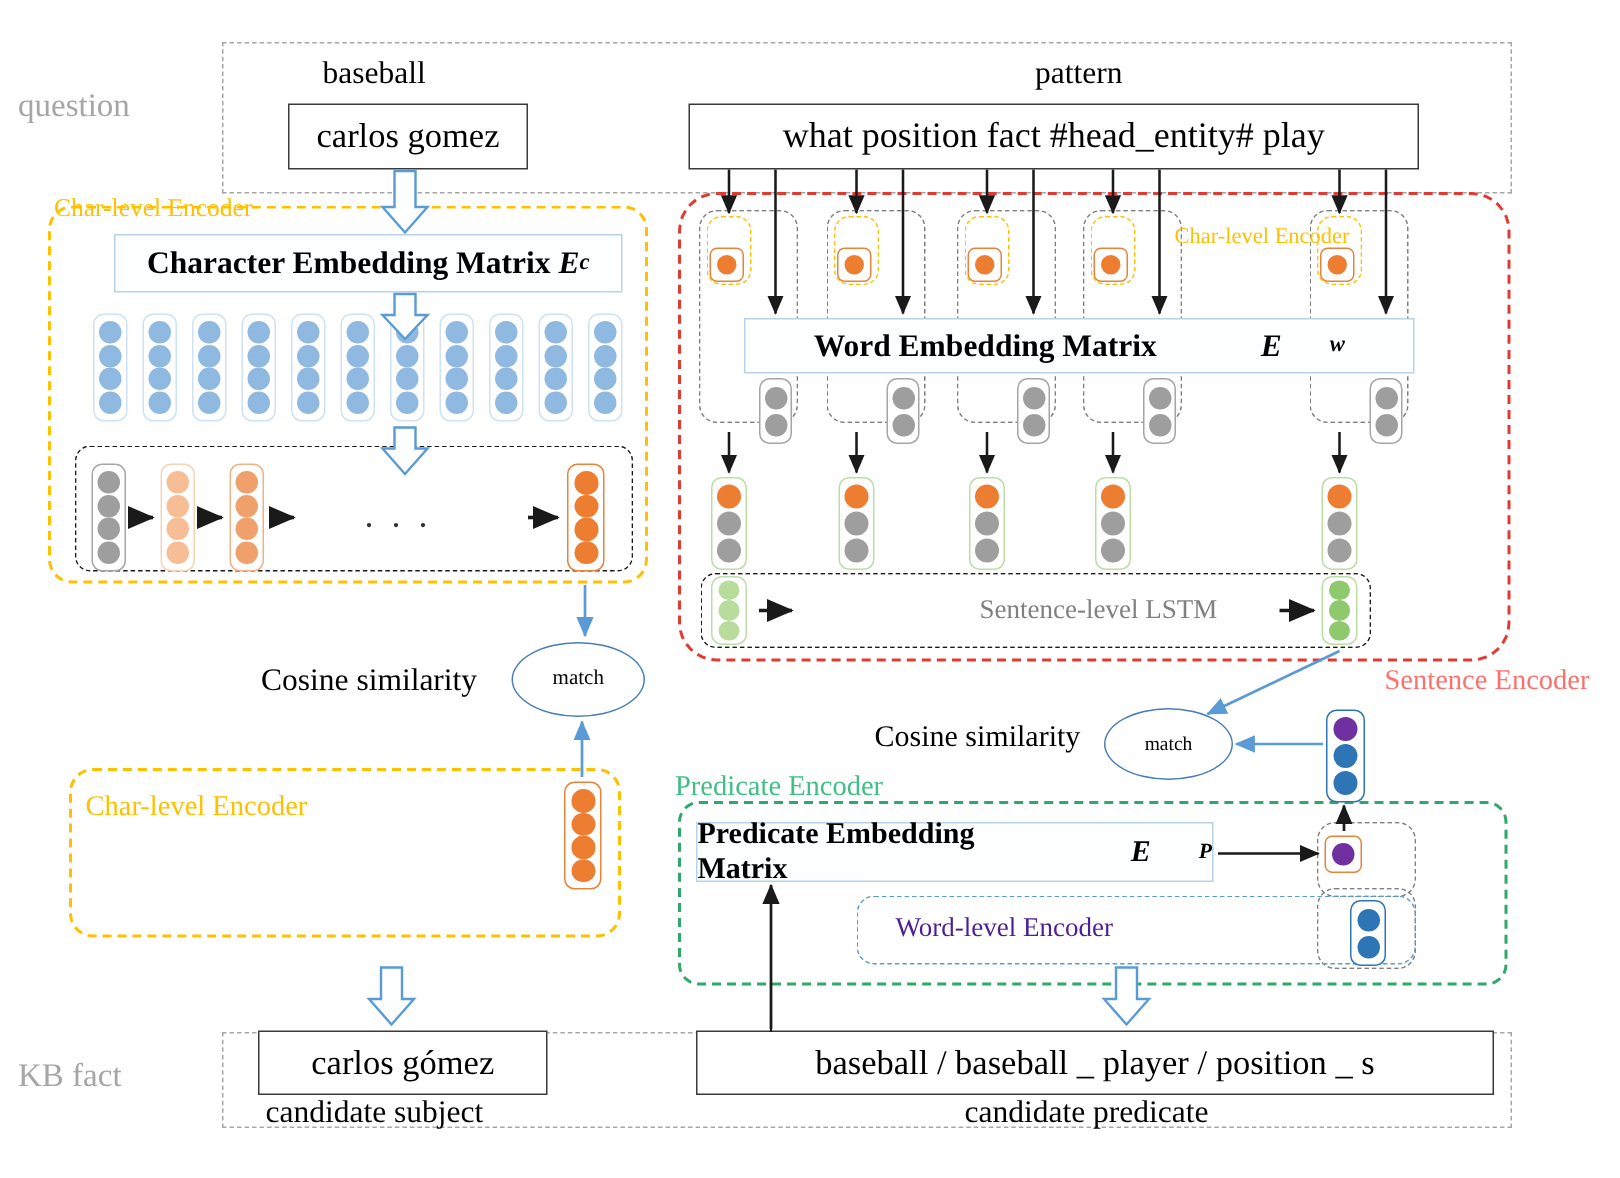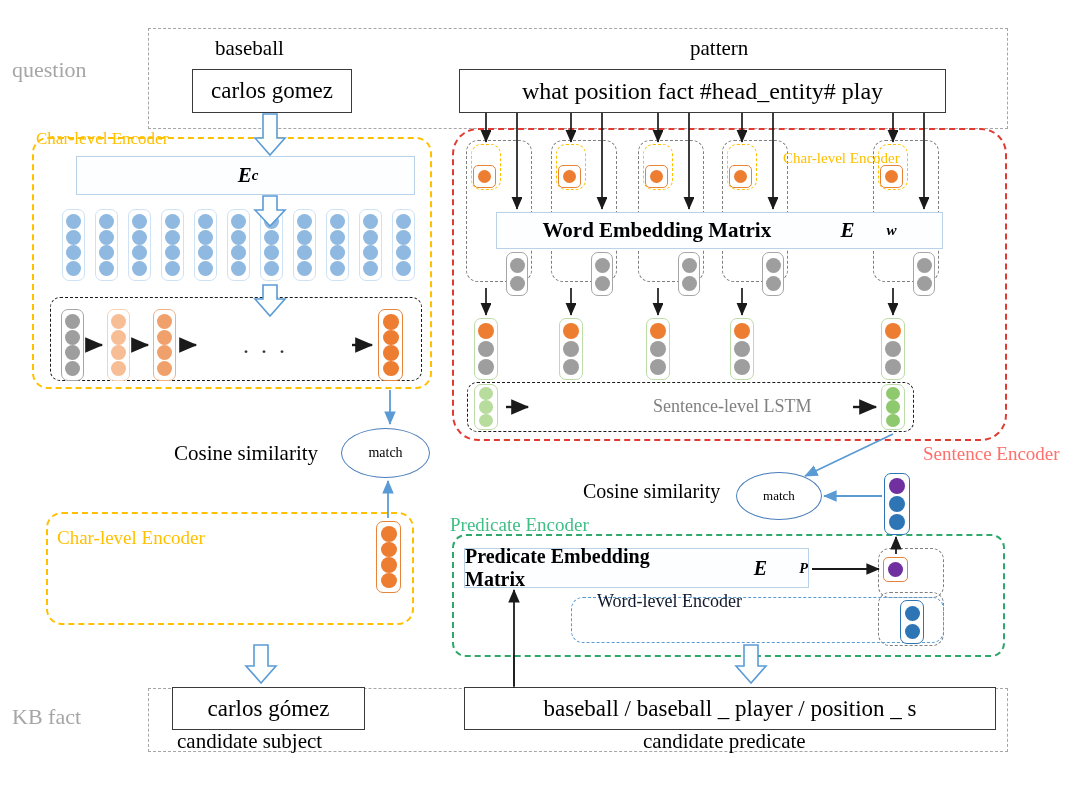--- a/index.html
+++ b/index.html
@@ -92,21 +92,21 @@
 
   <div class="cap lbl" style="left:690px;top:36px;font-size:21px;">pattern</div>
   <div class="abs solidbox" style="left:459px;top:69px;width:485px;height:42px;font-size:24px;">
     <span>what position fact #head_entity# play</span>
   </div>
 
   <div class="ddbox dd-yellow" style="left:32px;top:137px;width:400px;height:252px;"></div>
   <div class="cap cap-yellow lbl" style="left:36px;top:129px;font-size:17px;">Char-level Encoder</div>
 
   <div class="abs embbox" style="left:76px;top:156px;width:337px;height:37px;font-size:21px;">
-    &nbsp;<i>E</i><span class="sub">c</span>
+    <span>Character Embedding Matrix</span>&nbsp;<i>E</i><span class="sub">c</span>
   </div>
 
   <div class="vec v-blue" style="left:62px;top:209px;width:23px;height:72px;padding:4px 0;">
       <span class="dot d-blue" style="width:15px;height:15px;"></span>
       <span class="dot d-blue" style="width:15px;height:15px;"></span>
       <span class="dot d-blue" style="width:15px;height:15px;"></span>
       <span class="dot d-blue" style="width:15px;height:15px;"></span>
     </div>
   <div class="vec v-blue" style="left:95px;top:209px;width:23px;height:72px;padding:4px 0;">
       <span class="dot d-blue" style="width:15px;height:15px;"></span>
@@ -319,21 +319,21 @@
   </div>
 
   <div class="ddbox dd-gray" style="left:878px;top:548px;width:66px;height:50px;"></div>
   <div class="ddbox dd-gray" style="left:878px;top:592px;width:66px;height:54px;"></div>
 
   <div class="ddbox dd-orange-sm" style="left:883px;top:557px;width:25px;height:25px;display:flex;align-items:center;justify-content:center;">
     <span class="dot d-purple" style="width:15px;height:15px;display:block;margin:auto;"></span>
   </div>
 
   <div class="ddbox dd-blue" style="left:571px;top:597px;width:373px;height:46px;"></div>
-  <div class="cap lbl" style="left:597px;top:591px;font-size:18px;color:#0f172a;">Word-level Encoder</div>
+  <div class="cap lbl" style="left:597px;top:608px;font-size:18px;color:#4c1d95;">Word-level Encoder</div>
 
   <div class="vec v-bluestrong" style="left:900px;top:600px;width:24px;height:44px;padding:3px 0;">
     <span class="dot d-bluestrong" style="width:15px;height:15px;"></span>
     <span class="dot d-bluestrong" style="width:15px;height:15px;"></span>
   </div>
 
   <div class="vec v-bluestrong" style="left:884px;top:473px;width:26px;height:62px;padding:3px 0;">
     <span class="dot d-purple" style="width:16px;height:16px;"></span>
     <span class="dot d-bluestrong" style="width:16px;height:16px;"></span>
     <span class="dot d-bluestrong" style="width:16px;height:16px;"></span>

